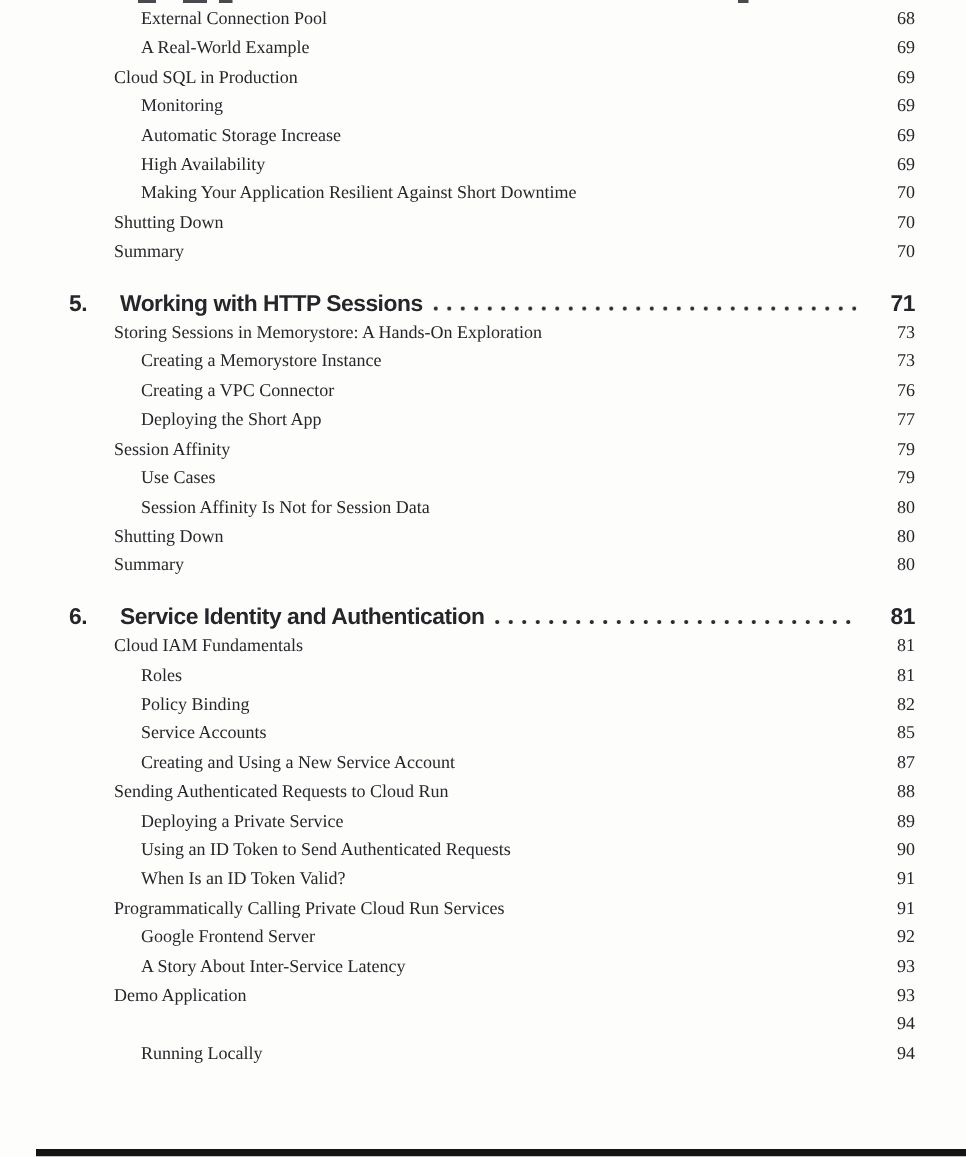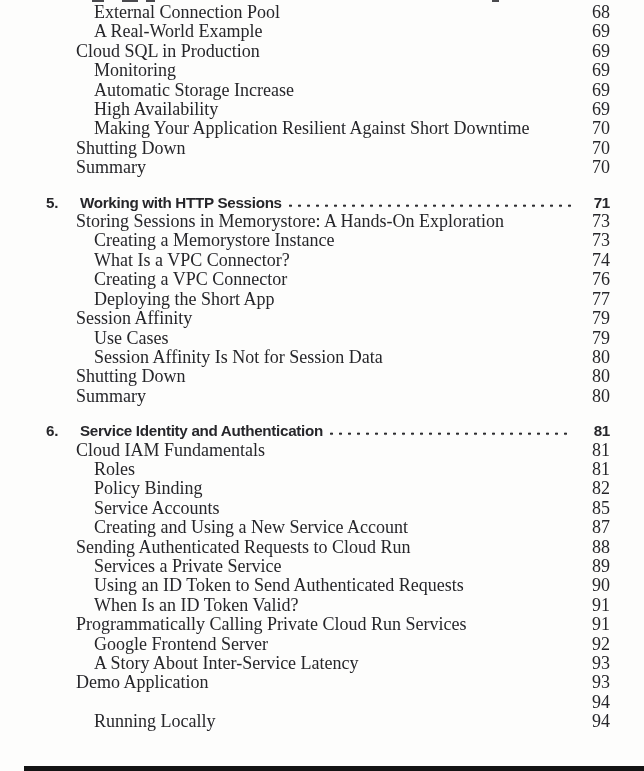--- a/index.html
+++ b/index.html
@@ -10,21 +10,21 @@
     background: #fdfdfc;
     color: #26262a;
     font-family: "Liberation Serif", serif;
     overflow: hidden;
   }
   .toc { padding: 3px 34px 0 0; }
   .row {
     display: flex;
     align-items: baseline;
     line-height: 19.4px;
-    font-size: 18px;
+    font-size: 12px;
     white-space: nowrap;
   }
   .row .label { flex: 0 0 auto; }
   .row .pg { margin-left: auto; text-align: right; flex: 0 0 auto; }
   .l1 { padding-left: 76px; align-items: center; }
   .l2 { padding-left: 94px; }
   .chapter {
     margin-top: 15px;
     padding-left: 46px;
     font-family: "Liberation Sans", sans-serif;
@@ -123,24 +123,20 @@
 
     <div class="row l1">
       <span class="label">Storing Sessions in Memorystore: A Hands-On Exploration</span>
       <span class="pg">73</span>
     </div>
     <div class="row l2">
       <span class="label">Creating a Memorystore Instance</span>
       <span class="pg">73</span>
     </div>
     <div class="row l2">
-      <span class="label">What Is a VPC Connector?</span>
-      <span class="pg">74</span>
-    </div>
-    <div class="row l2">
       <span class="label">Creating a VPC Connector</span>
       <span class="pg">76</span>
     </div>
     <div class="row l2">
       <span class="label">Deploying the Short App</span>
       <span class="pg">77</span>
     </div>
     <div class="row l1">
       <span class="label">Session Affinity</span>
       <span class="pg">79</span>
@@ -187,21 +183,21 @@
     </div>
     <div class="row l2">
       <span class="label">Creating and Using a New Service Account</span>
       <span class="pg">87</span>
     </div>
     <div class="row l1">
       <span class="label">Sending Authenticated Requests to Cloud Run</span>
       <span class="pg">88</span>
     </div>
     <div class="row l2">
-      <span class="label">Services a Private Service</span>
+      <span class="label">Deploying a Private Service</span>
       <span class="pg">89</span>
     </div>
     <div class="row l2">
       <span class="label">Using an ID Token to Send Authenticated Requests</span>
       <span class="pg">90</span>
     </div>
     <div class="row l2">
       <span class="label">When Is an ID Token Valid?</span>
       <span class="pg">91</span>
     </div>

